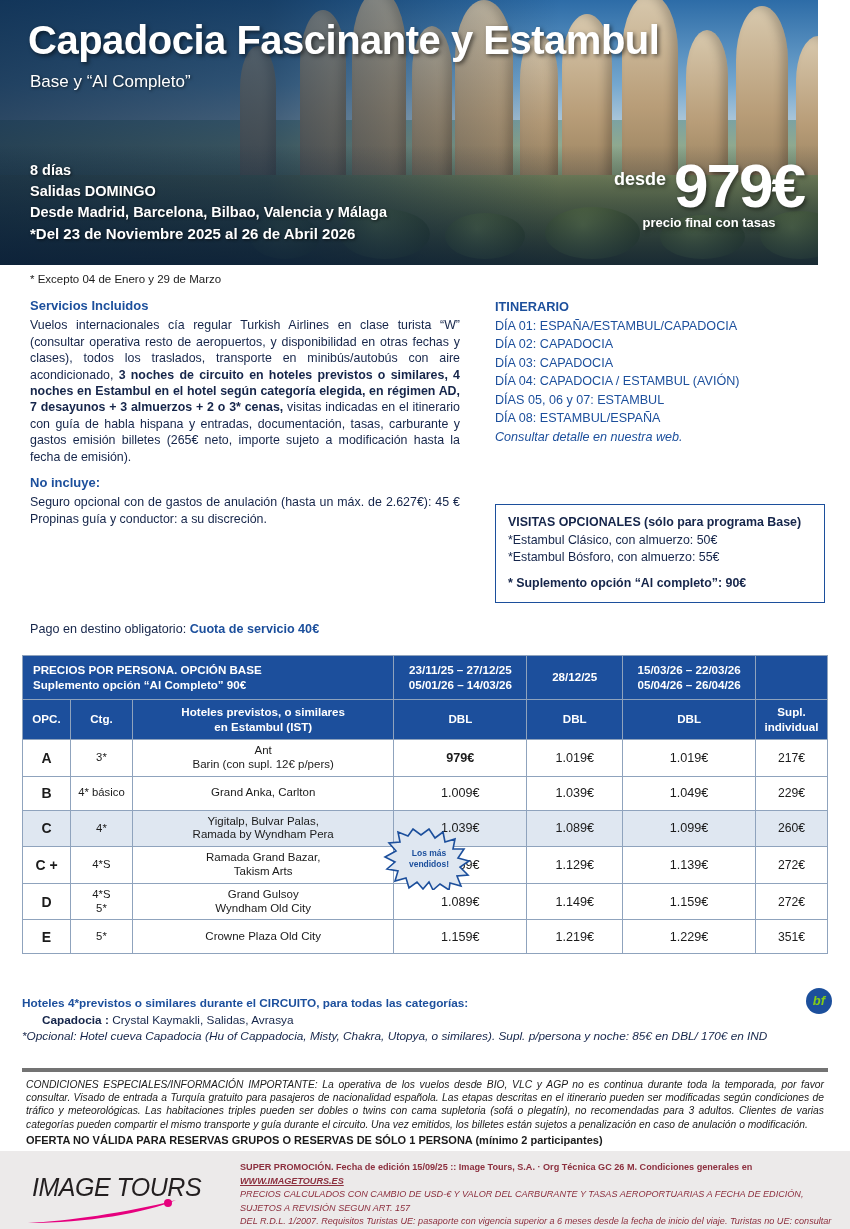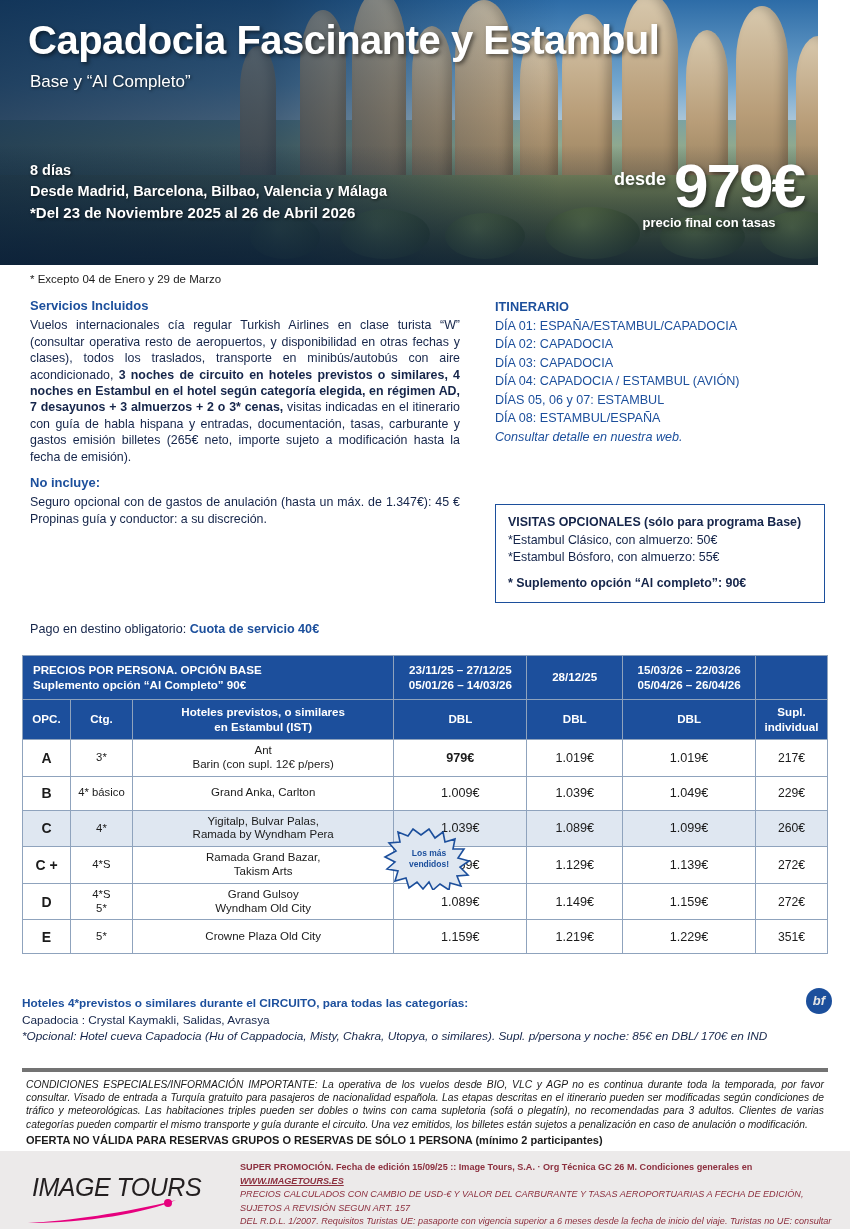--- a/index.html
+++ b/index.html
@@ -137,27 +137,27 @@
     position:absolute; left:0; top:20px; width:92px; text-align:center;
     font-size:8.5px; font-weight:bold; color:#1c4f9c; line-height:11px;
   }
 
   
   .hotels {
     position:absolute; left:22px; top:995px; width:790px;
     font-size:11.8px; line-height:16.5px; color:#15254a;
   }
   .hotels .hh { color:#1c4f9c; font-weight:bold; }
-  .hotels b { font-weight:normal; }
+  .hotels b { font-weight:bold;margin-left:20px; }
   .hotels .ital { font-style:italic; }
 
   .bf-logo {
     position:absolute; right:18px; top:988px;
     width:26px; height:26px; border-radius:50%; background:#1c4f9c;
-    color:#e5e5e5; font-size:13px; font-weight:bold; font-style:italic;
+    color:#84cc16; font-size:13px; font-weight:bold; font-style:italic;
     text-align:center; line-height:26px;
   }
 
   
   .conds {
     position:absolute; left:22px; top:1068px; width:806px;
     border-top:4px solid #737373; border-bottom:1px solid #9a9a9a;
     padding:6px 4px 6px 4px;
     font-size:10.3px; line-height:13.2px; font-style:italic; color:#1b1b1b;
     text-align:justify;
@@ -212,37 +212,38 @@
   <div class="bush" style="left:760px;width:80px;height:48px;"></div>
 
   <div class="hero-shade"></div>
   <div class="hero-shade-bottom"></div>
 
   <div class="hero-title">Capadocia Fascinante y Estambul</div>
   <div class="hero-sub">Base y “Al Completo”</div>
 
   <div class="hero-lines">
     <div>8 días</div>
+    <div>Salidas DOMINGO</div>
     <div>Desde Madrid, Barcelona, Bilbao, Valencia y Málaga</div>
     <div class="hl-date">*Del 23 de Noviembre 2025 al 26 de Abril 2026</div>
   </div>
 
   <div class="price-block">
     <span class="price-desde">desde</span><span class="price-num">979€</span>
     <div class="price-foot">precio final con tasas</div>
   </div>
 </div>
 
 <div class="excepto">* Excepto 04 de Enero y 29 de Marzo</div>
 
 <div class="col-left">
   <div class="h">Servicios Incluidos</div>
   <p><span>Vuelos internacionales cía regular Turkish Airlines en  clase turista “W” (consultar operativa resto de aeropuertos, y disponibilidad en otras fechas y clases), todos los traslados, transporte en minibús/autobús con aire acondicionado, </span><b>3 noches de circuito en hoteles previstos o similares, 4 noches en Estambul en el hotel según categoría elegida, en régimen AD, 7 desayunos +  3  almuerzos + 2 o 3* cenas,</b><span> visitas indicadas en el itinerario con guía de habla hispana y entradas, documentación, tasas, carburante y gastos emisión billetes (265€ neto, importe sujeto a modificación hasta la fecha de emisión).</span></p>
   <div class="h">No incluye:</div>
-  <p>Seguro opcional con de gastos de anulación (hasta un máx. de 1.347€): 45 €  Propinas guía y conductor: a su discreción.</p>
+  <p>Seguro opcional con de gastos de anulación (hasta un máx. de 2.627€): 45 €  Propinas guía y conductor: a su discreción.</p>
 </div>
 
 <div class="pago">
   <span>Pago en destino obligatorio: </span><b>Cuota de servicio 40€</b>
 </div>
 
 <div class="col-right">
   <div class="h">ITINERARIO</div>
   <div>DÍA 01: ESPAÑA/ESTAMBUL/CAPADOCIA</div>
   <div>DÍA 02: CAPADOCIA</div>

